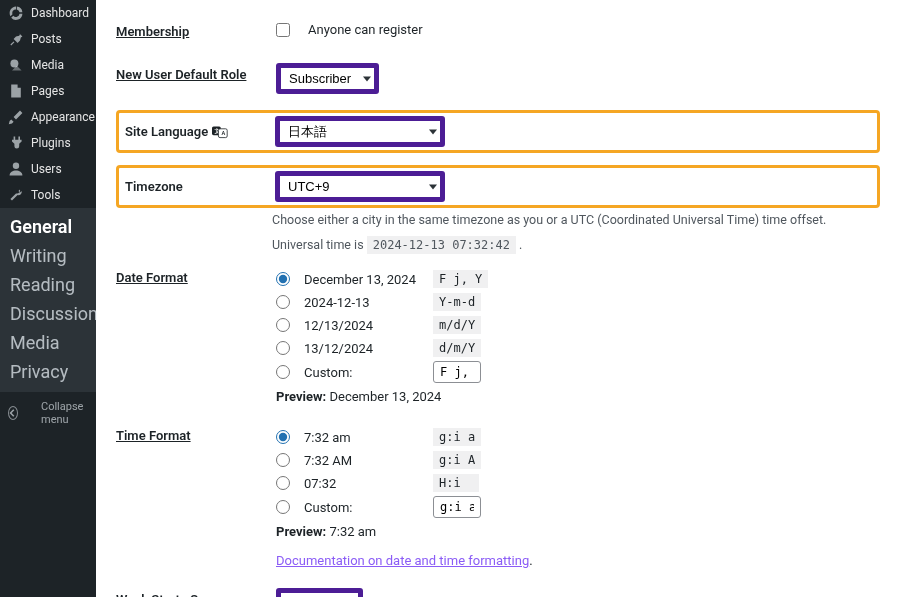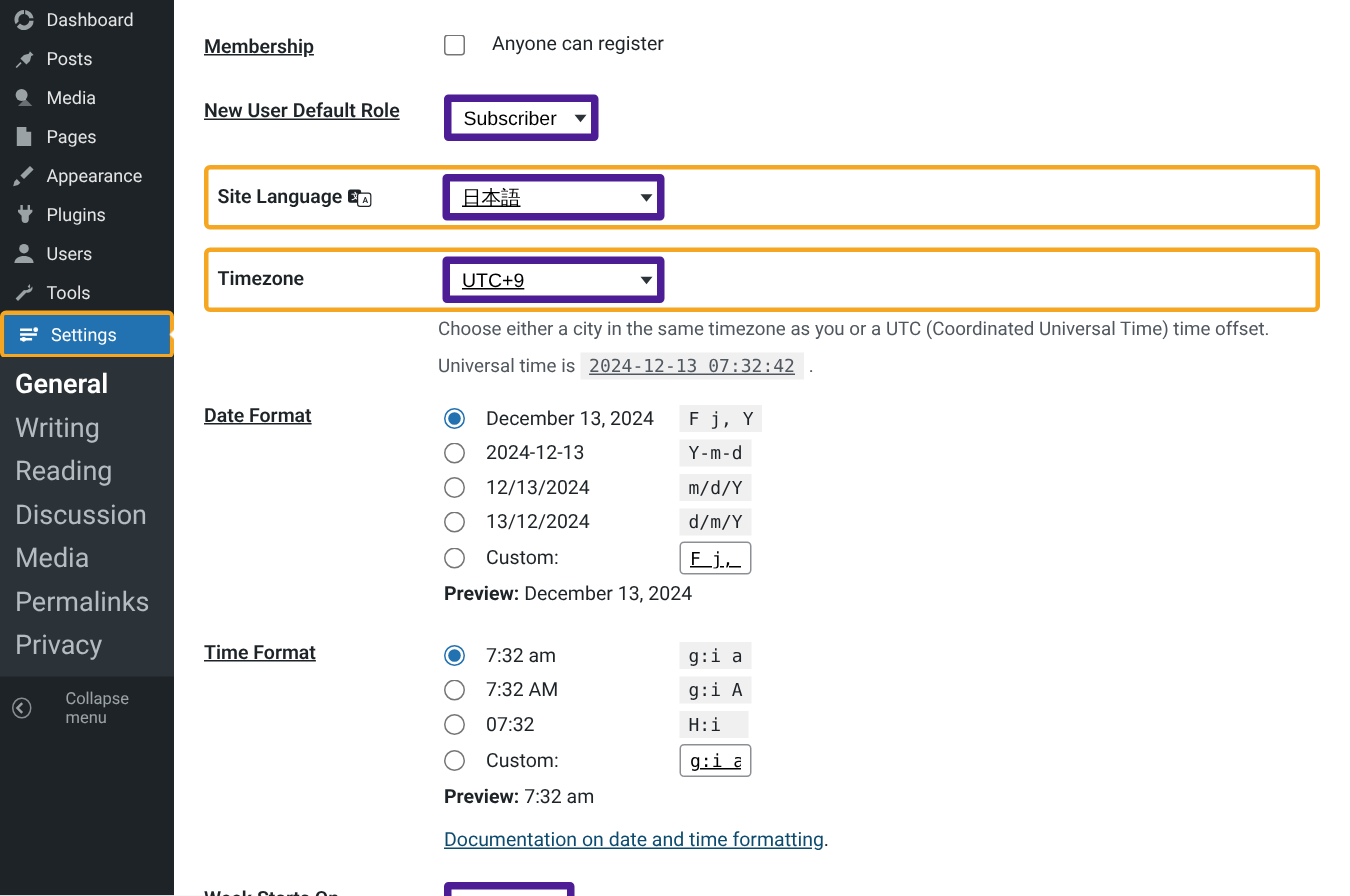--- a/index.html
+++ b/index.html
@@ -1,51 +1,51 @@
 <!DOCTYPE html>
 <html><head>
 <meta charset="utf-8">
 <style>
   * { box-sizing: border-box; margin: 0; padding: 0; }
   body { font-family: -apple-system, BlinkMacSystemFont, "Segoe UI", Roboto, sans-serif; font-size: 13px; color: #1d2327; background: #f0f0f1; }
   .wrap { display: flex; width: 900px; height: 597px; overflow: hidden; background: #fff; }
   
-  .sidebar { width: 116px; background: #1d2327; color: #f0f0f1; flex-shrink: 0; display: flex; flex-direction: column; font-size: 12px; }
+  .sidebar { width: 96px; background: #1d2327; color: #f0f0f1; flex-shrink: 0; display: flex; flex-direction: column; font-size: 12px; }
   .side-item { display: flex; align-items: center; gap: 7px; padding: 5px 8px; color: #e5e5e5; cursor: pointer; }
   .side-item .icon { width: 16px; height: 16px; display: flex; align-items: center; justify-content: center; fill: rgba(240,246,252,.6); }
   .side-item.current { background: #2271b1; color: #fff; position: relative; }
   .side-item.current .icon { fill: #fff; }
   .side-item.current::after { content: ""; position: absolute; right: -8px; top: 50%; margin-top: -8px; border: 8px solid transparent; border-right-color: #fff; }
   .side-sub { background: #2c3338; padding: 4px 0 6px; }
   .side-sub a { display: block; padding: 4px 10px; color: rgba(240,246,252,.7); font-size: 18px; text-decoration: none; cursor: pointer; }
   .side-sub a.cur { color: #fff; font-weight: 600; }
   .collapse { display: flex; align-items: center; gap: 23px; padding: 8px; color: rgba(240,246,252,.6); font-size: 11px; cursor: pointer; }
   .collapse .cicon { width: 14px; height: 14px; border: 1px solid rgba(240,246,252,.5); border-radius: 50%; display: flex; align-items: center; justify-content: center; }
   .hl-box { border: 3px solid #f5a623; border-radius: 4px; }
   .side-hl { margin: -1px 0; }
   
   .content { flex: 1; padding: 10px 20px 20px 20px; overflow-y: auto; }
   .form-table { width: 100%; border-collapse: collapse; }
   .form-table th { text-align: left; vertical-align: top; width: 150px; padding: 14px 10px 14px 0; font-weight: 600; font-size: 13px; text-decoration: underline; }
   .form-table td { padding: 10px 10px; vertical-align: top; font-size: 13px; }
   .form-table td label { display: inline-flex; align-items: center; gap: 18px; margin: 2px 0; }
   input[type=checkbox], input[type=radio] { width: 14px; height: 14px; accent-color: #2271b1; }
   select.reg { border: 5px solid #4c1d95; border-radius: 3px; background: #fff; padding: 3px 22px 3px 8px; font-size: 13px; appearance: none; position: relative; }
-  select.reg.wide { width: 148px; text-decoration: underline; }
+  select.reg.wide { width: 170px; }
   .sel-wrap { position: relative; display: inline-block; }
   .sel-wrap::after { content: ""; position: absolute; right: 8px; top: 50%; width: 0; height: 0; border-left: 4px solid transparent; border-right: 4px solid transparent; border-top: 5px solid #2c3338; transform: translateY(-50%); pointer-events: none; }
-  .code { background: #f0f0f1; padding: 2px 6px; font-family: Menlo, Consolas, monospace; font-size: 12px; text-decoration: underline; }
+  .code { background: #f0f0f1; padding: 2px 6px; font-family: Menlo, Consolas, monospace; font-size: 12px; }
   input.code { border: 1px solid #8c8f94; background: #fff; font-family: Menlo, Consolas, monospace; font-size: 12px; padding: 3px 6px; width: 48px; border-radius: 3px; }
   .desc { color: #50575e; font-size: 12.5px; margin-top: 4px; }
   .radio-row { display: flex; align-items: center; gap: 14px; margin: 3px 0; min-height: 20px; }
   .radio-row .lbl { min-width: 115px; }
   .radio-row .cd { font-family: Menlo, Consolas, monospace; font-size: 12px; background: #f0f0f1; padding: 2px 6px; min-width: 46px; display: inline-block; }
   .block-hl { border: 3px solid #f5a623; border-radius: 4px; padding: 3px 6px; margin: 2px 0; display: flex; align-items: center; }
   .preview { font-size: 13px; margin-top: 6px; }
-  a.link { color: #0c4a6e; text-decoration: underline; cursor: pointer; }
+  a.link { color: #8b5cf6; text-decoration: underline; cursor: pointer; }
   .lang-icon { display: inline-flex; width: 16px; height: 14px; margin-left: 4px; }
 </style>
 </head>
 <body>
 
 <div class="wrap">
 
   <div class="sidebar">
     <div class="side-item">
       <span class="icon">
@@ -105,40 +105,27 @@
         </span>
       <span>Users</span>
     </div>
     <div class="side-item">
       <span class="icon">
           <svg viewBox="0 0 20 20" width="16" height="16">
             <path d="M15 3a4 4 0 01-5 5L3 15l2 2 7-7a4 4 0 005-5l-2 2-2-2 2-2z"></path>
           </svg>
         </span>
       <span>Tools</span>
-    </div>
-    <div class="hl-box side-hl">
-      <div class="side-item current">
-        <span class="icon">
-            <svg viewBox="0 0 20 20" width="16" height="16">
-              <path d="M3 5h10v2H3zm0 4h14v2H3zm0 4h10v2H3z"></path>
-              <circle cx="16" cy="6" r="2"></circle>
-              <circle cx="6" cy="14" r="2"></circle>
-            </svg>
-          </span>
-        <span>Settings</span>
-      </div>
     </div>
     <div class="side-sub">
       <a class="cur">General</a>
       <a>Writing</a>
       <a>Reading</a>
       <a>Discussion</a>
       <a>Media</a>
-      <a>Permalinks</a>
       <a>Privacy</a>
     </div>
     <div class="collapse">
       <span class="cicon">
           <svg width="8" height="8" viewBox="0 0 10 10">
             <path d="M6 1L2 5l4 4" stroke="rgba(240,246,252,.6)" stroke-width="2" fill="none"></path>
           </svg>
         </span>
       <span>Collapse menu</span>
     </div>

